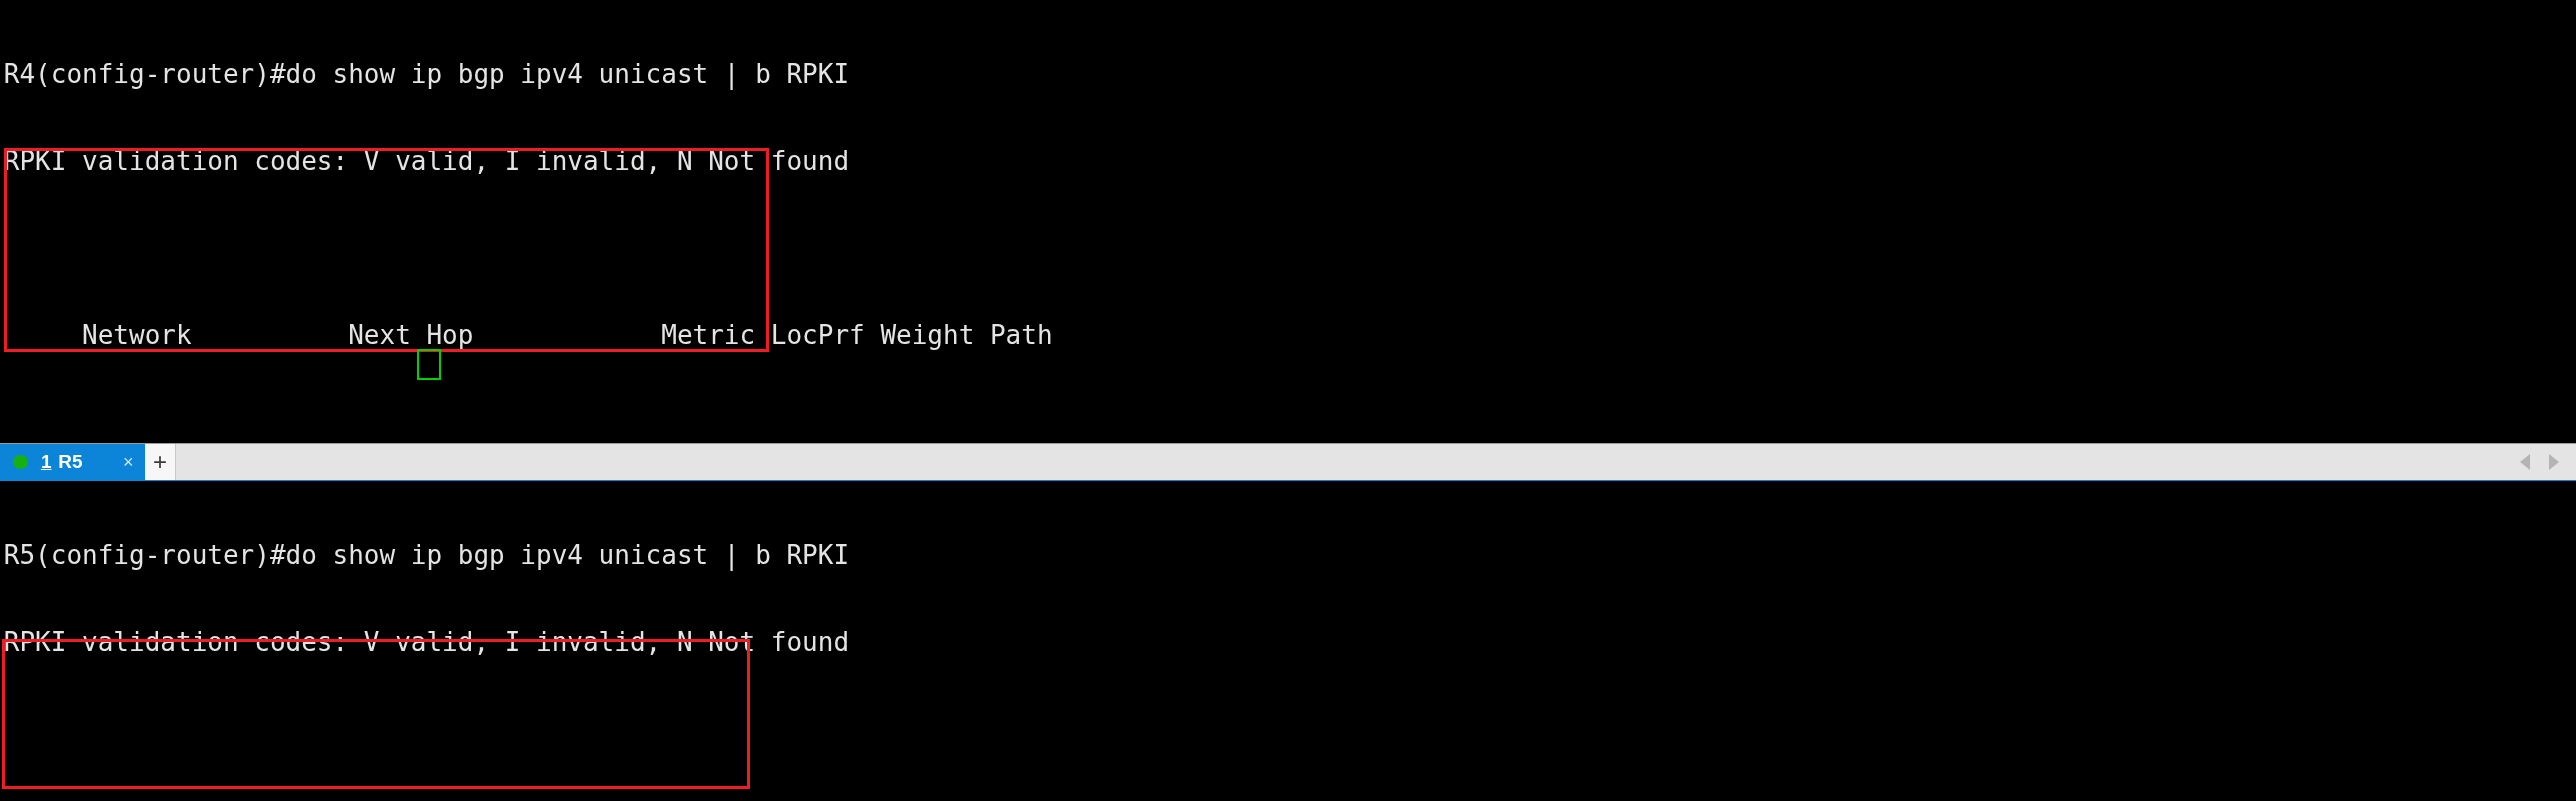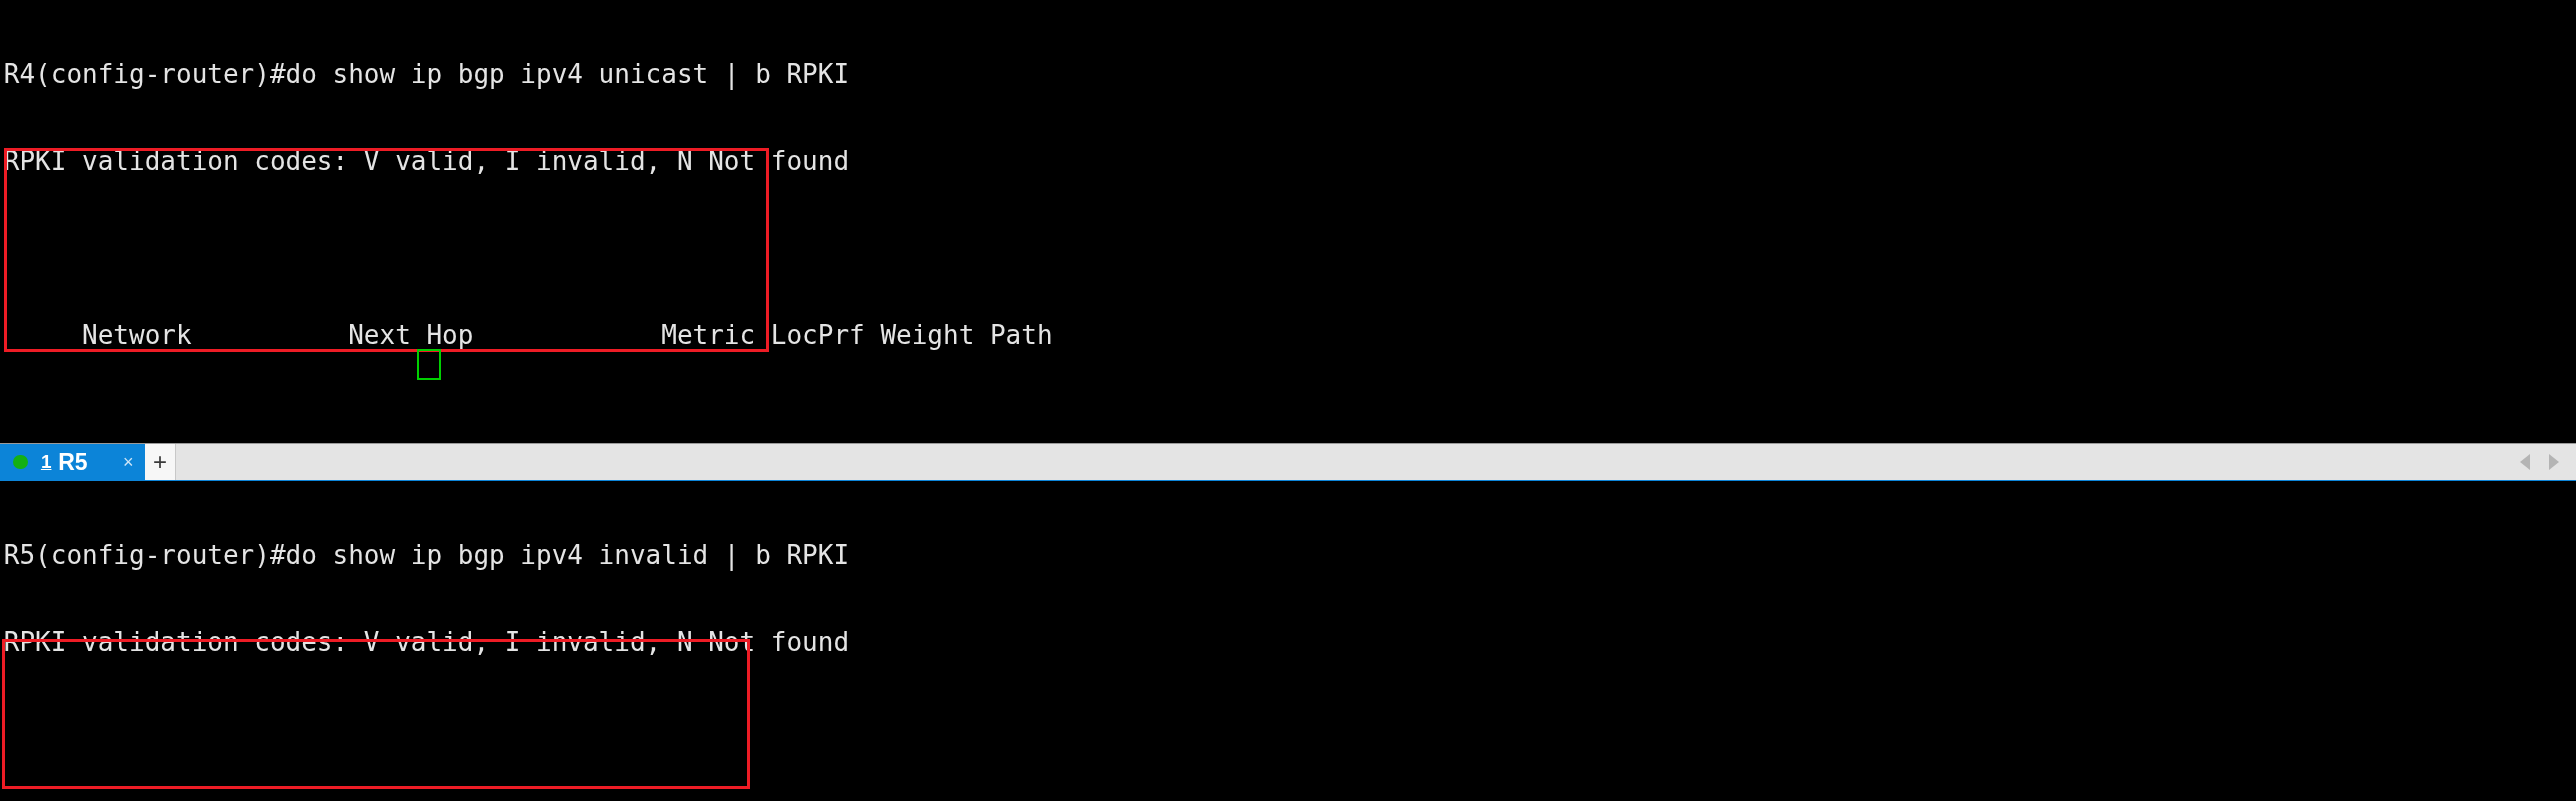--- a/index.html
+++ b/index.html
@@ -124,21 +124,21 @@
     flex: 0 0 auto;
     margin-right: 13.3px;
   }
   .tab-index {
     text-decoration: underline;
     margin-right: 6.7px;
     font-size: 19px;
     font-weight: bold;
   }
   .tab-title {
-    font-size: 23px;
+    font-size: 19px;
     font-weight: bold;
     margin-right: 21px;
     white-space: nowrap;
   }
   .tab-close {
     color: #cfe6f7;
     font-size: 18px;
     font-weight: normal;
     line-height: 1;
     padding: 0 11.4px 0 0;
@@ -221,21 +221,21 @@
     <div class="tabbar-spacer"></div>
 
     <div class="tab-scrollers">
       <span class="scroll-arrow left"></span>
       <span class="scroll-arrow right"></span>
     </div>
   </div>
 
   <div class="term-pane" id="pane-bottom">
     <div class="term-lines">
-      <div class="term-line">R5(config-router)#do show ip bgp ipv4 invalid | b RPKI</div>
+      <div class="term-line">R5(config-router)#do show ip bgp ipv4 unicast | b RPKI</div>
       <div class="term-line">RPKI validation codes: V valid, I invalid, N Not found</div>
       <div class="term-line blank">&nbsp;</div>
       <div class="term-line">     Network          Next Hop            Metric LocPrf Weight Path</div>
       
       
     </div>
   </div>
 
   <div class="redbox" id="redbox-bottom"></div>
 

